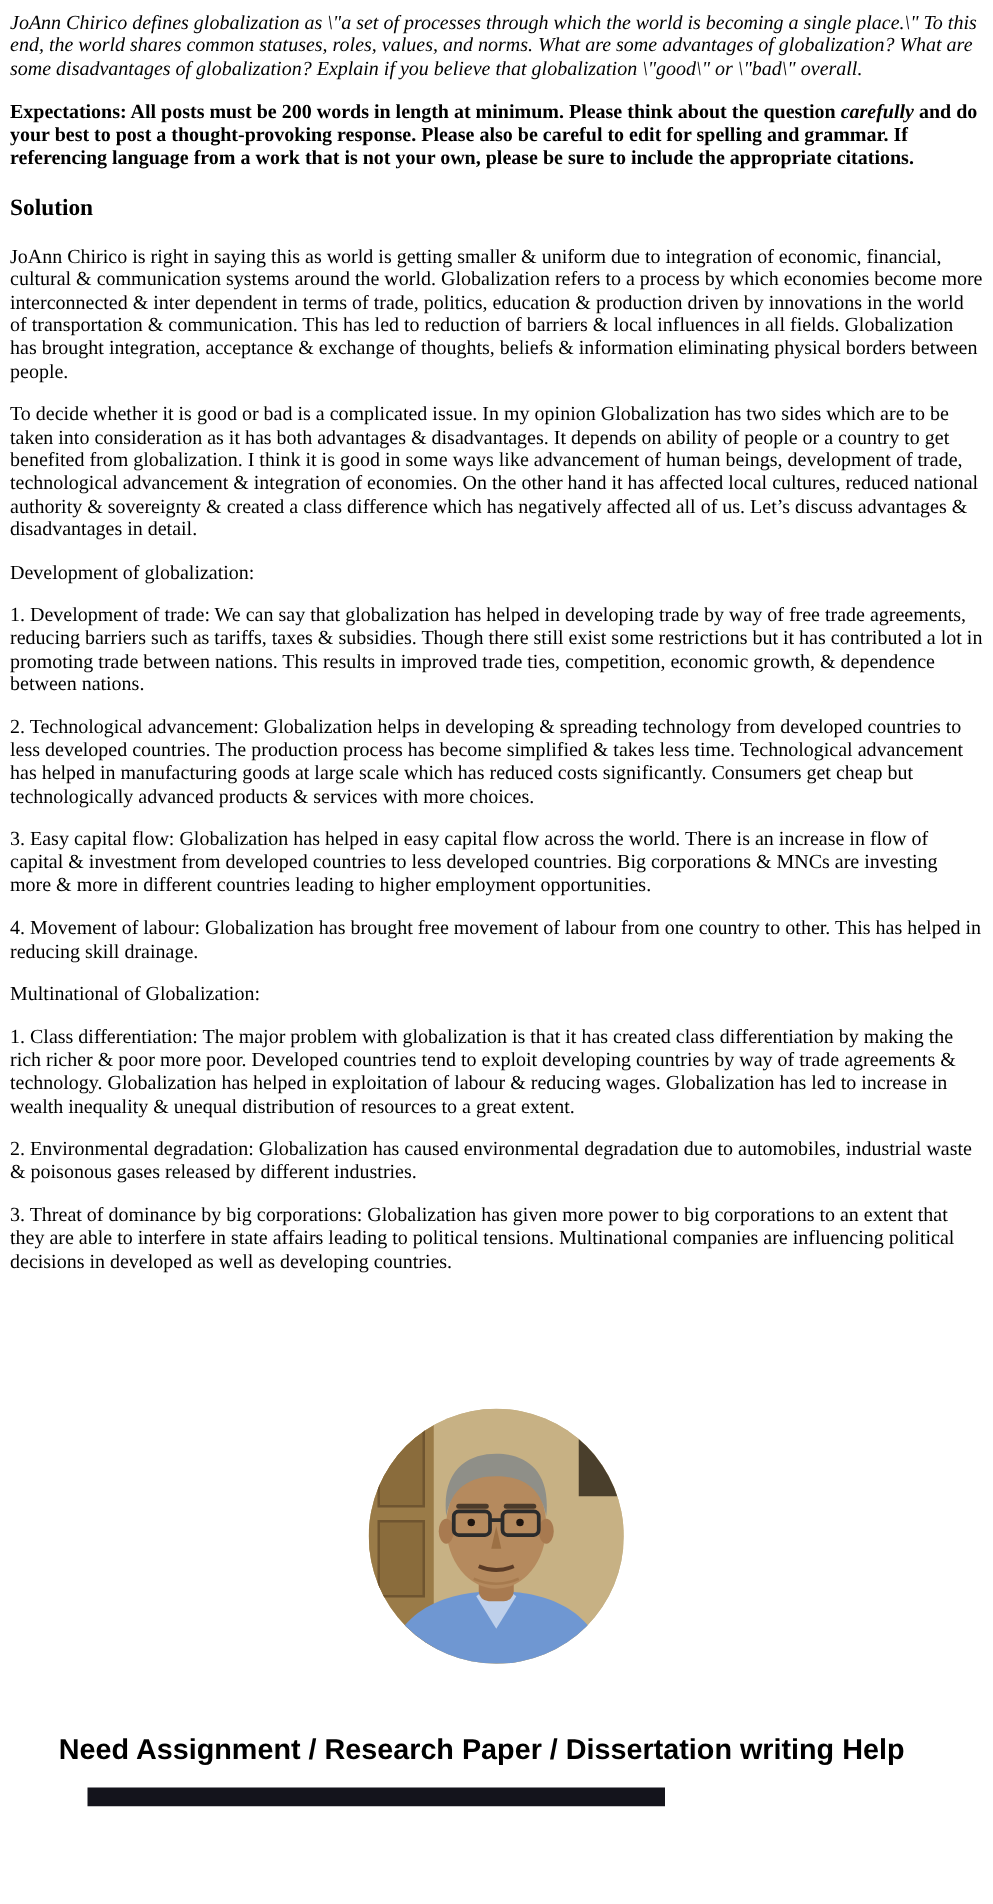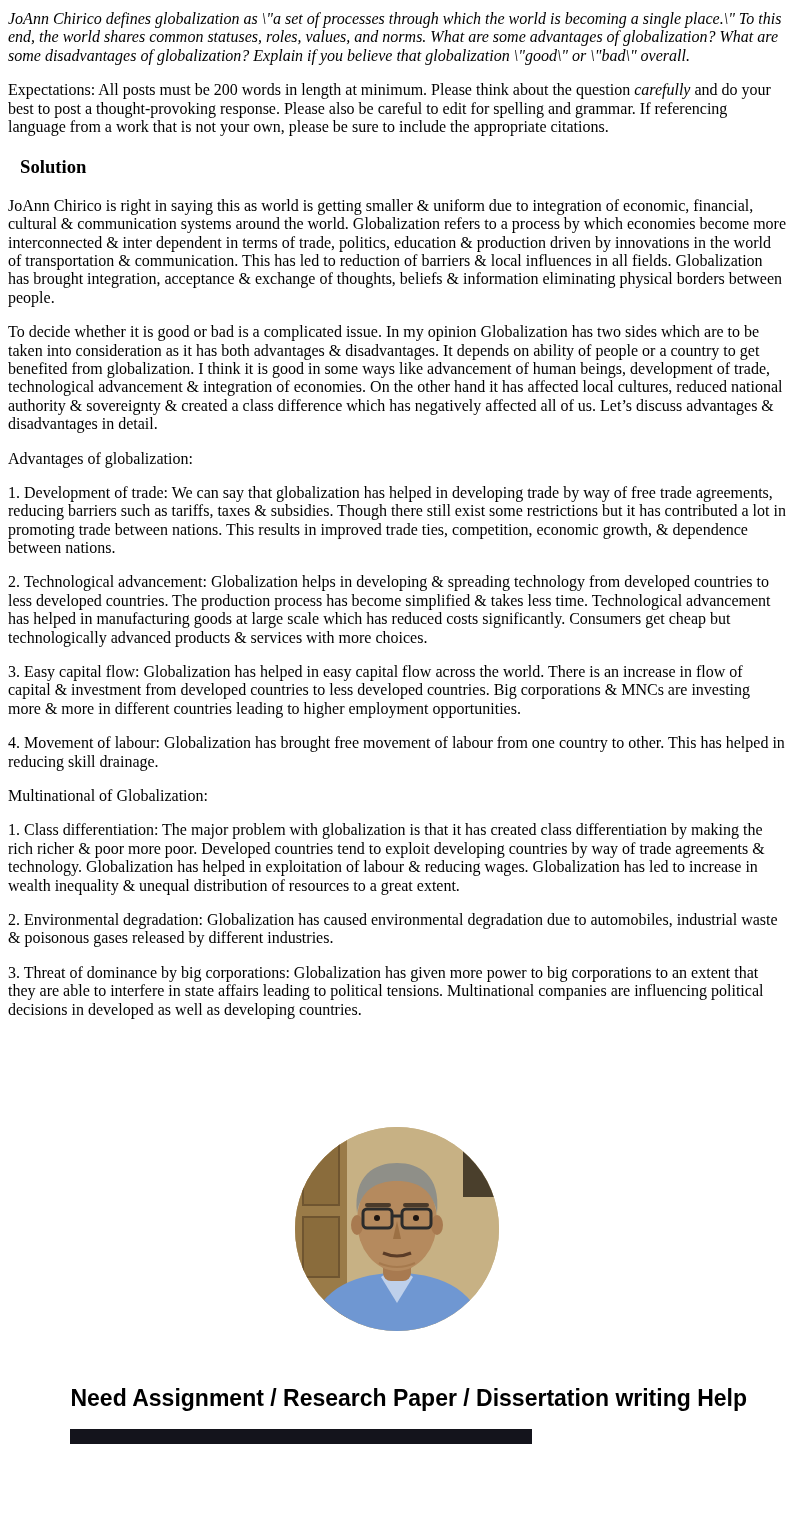--- a/index.html
+++ b/index.html
@@ -6,43 +6,43 @@
   body { width: 794px; }
   main {
     padding: 8px;
     font-family: "Liberation Serif", serif;
     font-size: 16px;
     line-height: 1.15;
     color: #000;
   }
   p { margin: 16px 0; }
   p.first { margin-top: 2px; font-style: italic; }
-  .expectations { font-weight: normal; }
+  .expectations { font-weight: bold; }
   .expectations .ital { font-style: italic; }
   h3 {
     font-size: 18.7px;
     font-weight: bold;
-    margin: 20px 0 19px 12px;
+    margin: 20px 0 19px 0;
   }
   .avatar-wrap {
     margin-top: 108px;
     text-align: center;
   }
   .avatar {
     width: 204px;
     height: 204px;
     border-radius: 50%;
     overflow: hidden;
     display: inline-block;
     background: #c9b489;
   }
   .avatar svg { display: block; }
   .promo {
     margin-top: 48px;
-    text-align: right;
+    text-align: left;
     font-family: "Liberation Sans", sans-serif;
     font-weight: 700;
     font-size: 23px;
     line-height: 30px;
     color: #000;
   }
   .promo .line1 { max-width: 700px; margin: 0 auto; }
   .bottom-bar {
     margin: 16px 0 0 62px;
     width: 462px;
@@ -56,21 +56,21 @@
 <main>
 
   <p class="first">JoAnn Chirico defines globalization as \"a set of processes through which the world is becoming a single place.\" To this end, the world shares common statuses, roles, values, and norms. What are some advantages of globalization? What are some disadvantages of globalization? Explain if you believe that globalization \"good\" or \"bad\" overall.</p>
 
   <p class="expectations"><span>Expectations: All posts must be 200 words in length at minimum. Please think about the question </span><span class="ital">carefully</span><span> and do your best to post a thought-provoking response. Please also be careful to edit for spelling and grammar. If referencing language from a work that is not your own, please be sure to include the appropriate citations.</span></p>
 
   <h3>Solution</h3>
 
   <p>JoAnn Chirico is right in saying this as world is getting smaller &amp; uniform due to integration of economic, financial, cultural &amp; communication systems around the world. Globalization refers to a process by which economies become more interconnected &amp; inter dependent in terms of trade, politics, education &amp; production driven by innovations in the world of transportation &amp; communication. This has led to reduction of barriers &amp; local influences in all fields. Globalization has brought integration, acceptance &amp; exchange of thoughts, beliefs &amp; information eliminating physical borders between people.</p>
   <p>To decide whether it is good or bad is a complicated issue. In my opinion Globalization has two sides which are to be taken into consideration as it has both advantages &amp; disadvantages. It depends on ability of people or a country to get benefited from globalization. I think it is good in some ways like advancement of human beings, development of trade, technological advancement &amp; integration of economies. On the other hand it has affected local cultures, reduced national authority &amp; sovereignty &amp; created a class difference which has negatively affected all of us. Let’s discuss advantages &amp; disadvantages in detail.</p>
-  <p>Advantages of globalization:</p>
+  <p>Development of globalization:</p>
   <p>1. Development of trade: We can say that globalization has helped in developing trade by way of free trade agreements, reducing barriers such as tariffs, taxes &amp; subsidies. Though there still exist some restrictions but it has contributed a lot in promoting trade between nations. This results in improved trade ties, competition, economic growth, &amp; dependence between nations.</p>
   <p>2. Technological advancement: Globalization helps in developing &amp; spreading technology from developed countries to less developed countries. The production process has become simplified &amp; takes less time. Technological advancement has helped in manufacturing goods at large scale which has reduced costs significantly. Consumers get cheap but technologically advanced products &amp; services with more choices.</p>
   <p>3. Easy capital flow: Globalization has helped in easy capital flow across the world. There is an increase in flow of capital &amp; investment from developed countries to less developed countries. Big corporations &amp; MNCs are investing more &amp; more in different countries leading to higher employment opportunities.</p>
   <p>4. Movement of labour: Globalization has brought free movement of labour from one country to other. This has helped in reducing skill drainage.</p>
   <p>Multinational of Globalization:</p>
   <p>1. Class differentiation: The major problem with globalization is that it has created class differentiation by making the rich richer &amp; poor more poor. Developed countries tend to exploit developing countries by way of trade agreements &amp; technology. Globalization has helped in exploitation of labour &amp; reducing wages. Globalization has led to increase in wealth inequality &amp; unequal distribution of resources to a great extent.</p>
   <p>2. Environmental degradation: Globalization has caused environmental degradation due to automobiles, industrial waste &amp; poisonous gases released by different industries.</p>
   <p>3. Threat of dominance by big corporations: Globalization has given more power to big corporations to an extent that they are able to interfere in state affairs leading to political tensions. Multinational companies are influencing political decisions in developed as well as developing countries.</p>
 
   <div class="avatar-wrap">

